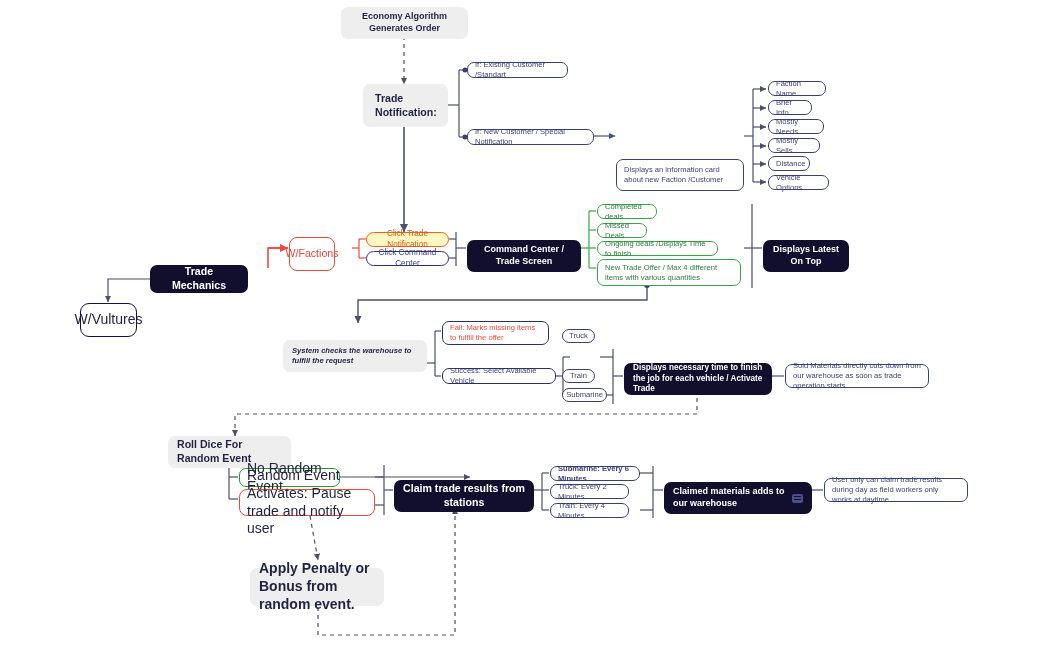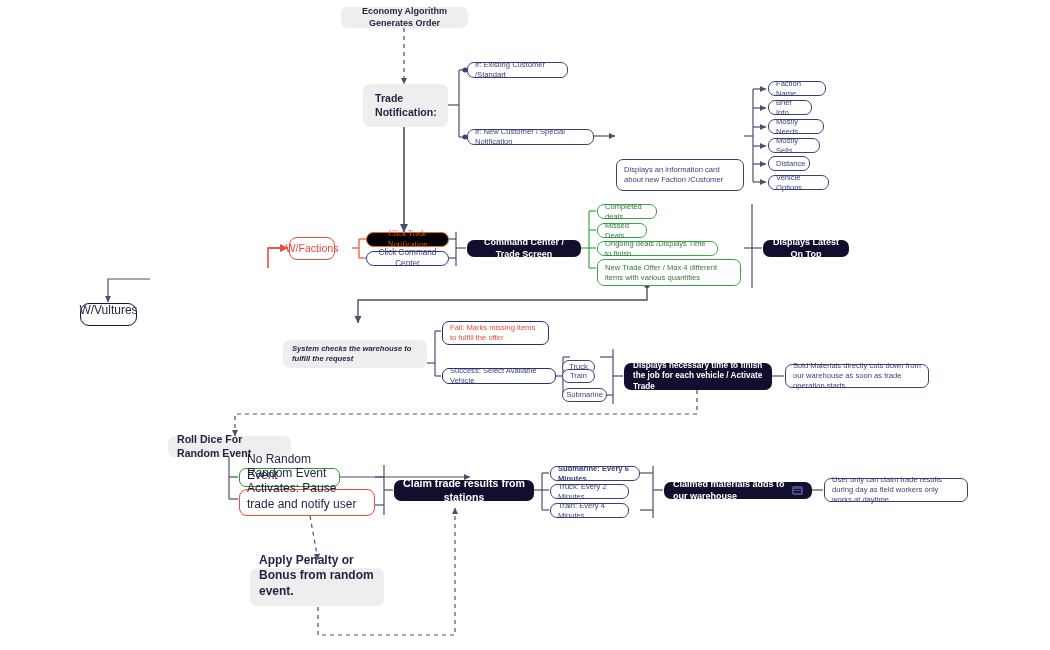--- a/index.html
+++ b/index.html
@@ -92,42 +92,41 @@
     font-weight: 400;
   }
   .v-outline-red-dark {
     background: #ffffff;
     border: 1.6px solid #f2483c;
     border-radius: 8px;
     color: #1f2340;
     font-weight: 400;
   }
   .v-outline-orange {
-    background: #000000;
+    background: #fef9c3;
     border: 1.7px solid #f4621f;
     border-radius: 8px;
     color: #e05a1d;
     font-weight: 400;
-    font-family: Liberation Serif, serif;
   }
   .v-outline-blue {
     background: #ffffff;
     border: 1.7px solid #2b2f8e;
     border-radius: 8px;
     color: #3b3f77;
     font-weight: 400;
   }
   .pad-sm { padding: 3px 7px; }
-  .pad-md { padding: 7px 9px; }
+  .pad-md { padding: 16px 9px; }
   .pad-lg { padding: 8px 12px; }
   .center { justify-content: center; text-align: center; }
   .fs-8  { font-size: 7.6px; }
   .fs-85 { font-size: 8.2px; }
   .fs-9  { font-size: 9px; }
-  .fs-10 { font-size: 12px; align-items: flex-end; }
+  .fs-10 { font-size: 14px; }
   .fs-11 { font-size: 10.6px; }
   .warehouse-icon {
     display: inline-block;
     width: 11px;
     height: 9px;
     margin-left: 7px;
     border-radius: 2px;
     background: #4a4f8c;
     position: relative;
     flex: none;
@@ -296,20 +295,23 @@
   <div class="node v-outline-navy pad-sm fs-8" style="left:768px; top:138px; width:52px; height:15px;">
     <span>Mostly Sells</span>
   </div>
   <div class="node v-outline-navy pad-sm fs-8" style="left:768px; top:156px; width:42px; height:15px;">
     <span>Distance</span>
   </div>
   <div class="node v-outline-navy pad-sm fs-8" style="left:768px; top:175px; width:61px; height:15px;">
     <span>Vehicle Options</span>
   </div>
 
+  <div class="node v-dark pad-lg fs-11 center" style="left:150px; top:265px; width:98px; height:28px;">
+    <span>Trade Mechanics</span>
+  </div>
 
   <div class="node v-outline-dark pad-md fs-10 center" style="left:80px; top:303px; width:57px; height:23px;">
     <span>W/Vultures</span>
   </div>
 
   <div class="node v-outline-red pad-md fs-11 center" style="left:289px; top:237px; width:46px; height:23px;">
     <span>W/Factions</span>
   </div>
 
   <div class="node v-outline-orange pad-sm fs-85 center" style="left:366px; top:232px; width:83px; height:15px;">
@@ -346,21 +348,21 @@
   </div>
 
   <div class="node v-outline-navy-strong pad-sm fs-8" style="left:442px; top:321px; width:107px; height:24px; color:#f04a3c;">
     <span>Fail: Marks missing items to fulfill the offer</span>
   </div>
 
   <div class="node v-outline-navy-strong pad-sm fs-8" style="left:442px; top:368px; width:114px; height:16px;">
     <span>Success: Select Available Vehicle</span>
   </div>
 
-  <div class="node v-outline-navy pad-sm fs-8 center" style="left:562px; top:360px; width:33px; height:14px;">
+  <div class="node v-outline-navy pad-sm fs-8 center" style="left:562px; top:329px; width:33px; height:14px;">
     <span>Truck</span>
   </div>
   <div class="node v-outline-navy pad-sm fs-8 center" style="left:562px; top:369px; width:33px; height:14px;">
     <span>Train</span>
   </div>
   <div class="node v-outline-navy pad-sm fs-8 center" style="left:562px; top:388px; width:45px; height:14px;">
     <span>Submarine</span>
   </div>
 
   <div class="node v-dark pad-md fs-85" style="left:624px; top:363px; width:148px; height:27px;">

